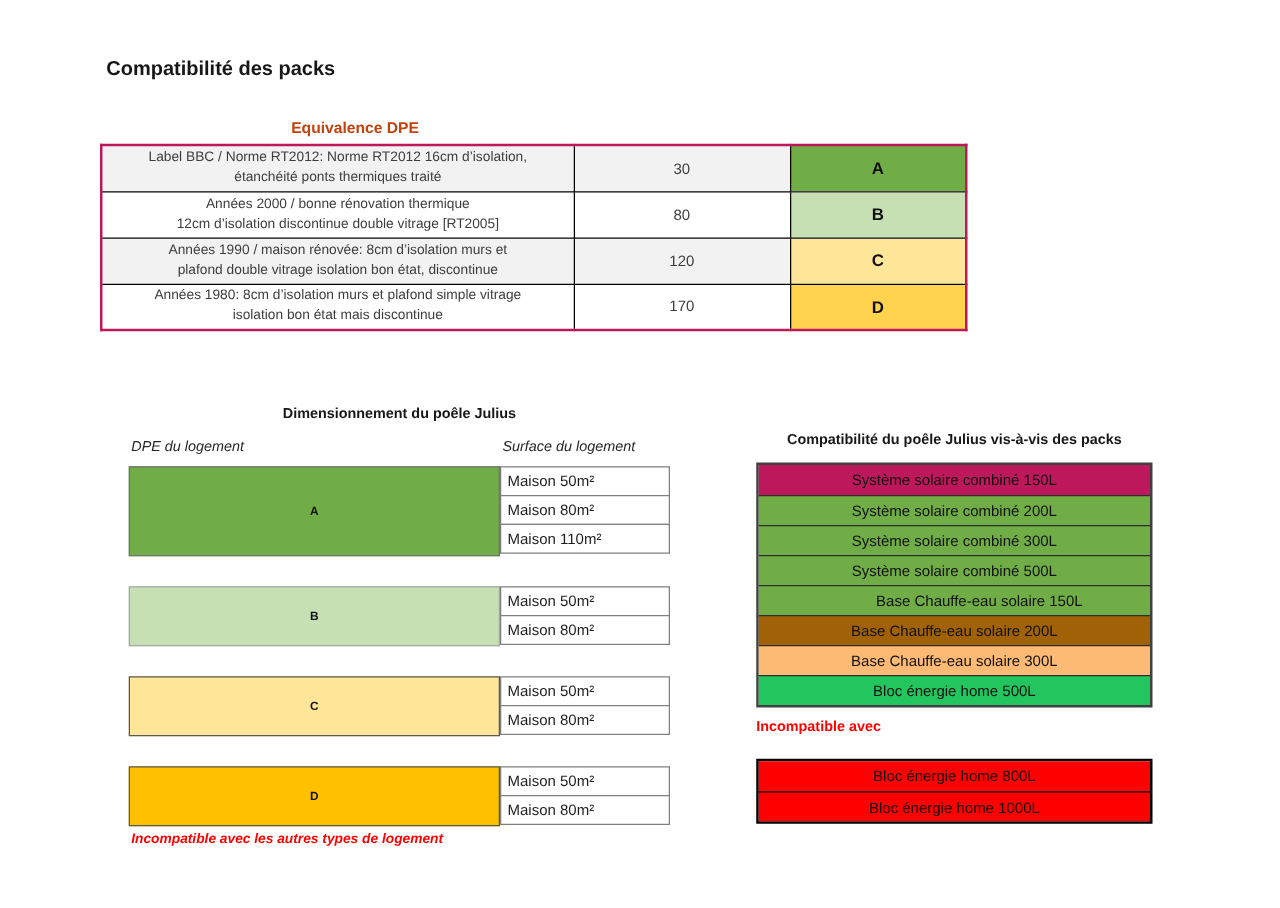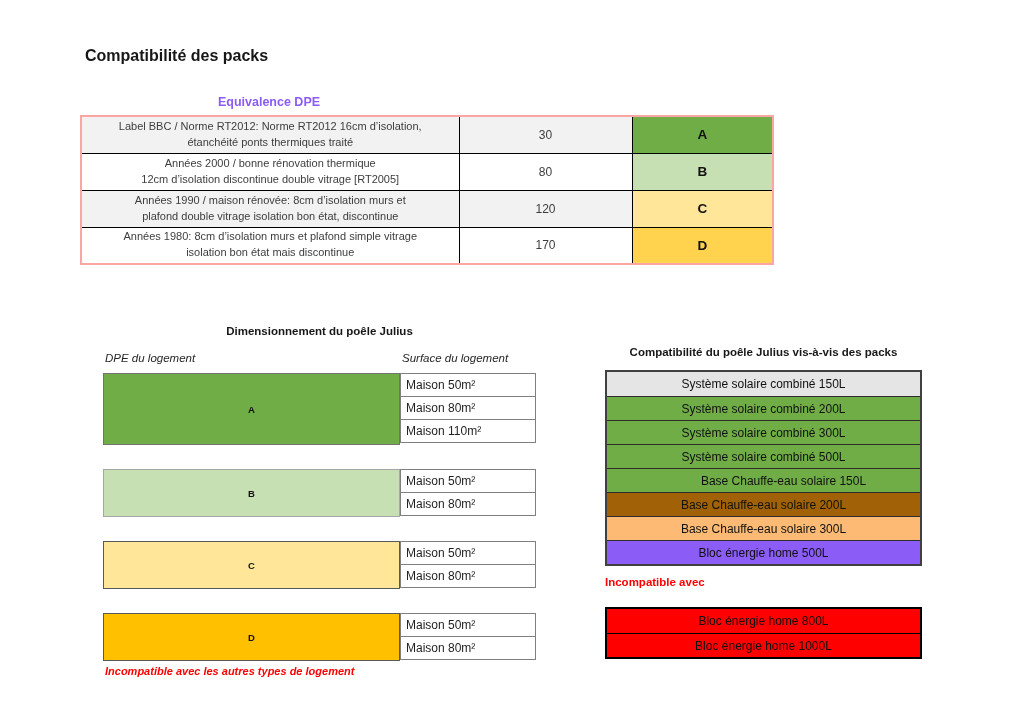--- a/index.html
+++ b/index.html
@@ -11,31 +11,31 @@
   }
 
   
   .doc-title {
     position:absolute; left:85px; top:47px;
     font-size:16px; font-weight:700; color:#171717;
   }
 
   
   .eq-heading {
-    position:absolute; left:80px; top:95px; width:378px;
-    text-align:center; font-size:12.5px; font-weight:700; color:#8b5cf6;
+    position:absolute; left:95px; top:95px; width:378px;
+    text-align:center; font-size:12.5px; font-weight:700; color:#c2410c;
   }
   table.eq-table {
     position:absolute; left:80px; top:115px;
     border-collapse:collapse; table-layout:fixed;
   }
   table.eq-table td {
     border:1px solid #000000; height:37px; overflow:hidden;
   }
-  table.eq-table { border:2px solid #fca5a5; }
+  table.eq-table { border:2px solid #be185d; }
   td.eq-desc {
     width:378px; text-align:center; font-size:11px; line-height:1.45;
     color:#3d3d3d; padding:1px 6px;
   }
   td.eq-val {
     width:173px; text-align:center; font-size:12px; color:#3d3d3d;
   }
   td.eq-grade {
     width:141px; text-align:center; font-size:13.5px; font-weight:700; color:#111111;
   }
@@ -172,28 +172,28 @@
       <div class="surface-cell">Maison 50m²</div>
       <div class="surface-cell">Maison 80m²</div>
     </div>
   </div>
 
   <div class="dim-note">Incompatible avec les autres types de logement</div>
 
   <div class="comp-heading">Compatibilité du poêle Julius vis-à-vis des packs</div>
 
   <div class="pack-list green">
-    <div class="pack-row" style="background-color: #e5e5e5;">Système solaire combiné 150L</div>
+    <div class="pack-row" style="background-color: #be185d;">Système solaire combiné 150L</div>
     <div class="pack-row" style="background-color: rgb(112, 173, 71);">Système solaire combiné 200L</div>
     <div class="pack-row" style="background-color: rgb(112, 173, 71);">Système solaire combiné 300L</div>
     <div class="pack-row" style="background-color: rgb(112, 173, 71);">Système solaire combiné 500L</div>
     <div class="pack-row" style="background-color: rgb(112, 173, 71); padding-left: 40px;">Base Chauffe-eau solaire 150L</div>
     <div class="pack-row" style="background-color: #a16207;">Base Chauffe-eau solaire 200L</div>
     <div class="pack-row" style="background-color: #fdba74;">Base Chauffe-eau solaire 300L</div>
-    <div class="pack-row" style="background-color: #8b5cf6;">Bloc énergie home 500L</div>
+    <div class="pack-row" style="background-color: #22c55e;">Bloc énergie home 500L</div>
   </div>
 
   <div class="incompat-label">Incompatible avec</div>
 
   <div class="pack-list red">
     <div class="pack-row" style="background-color: rgb(255, 0, 0);">Bloc énergie home 800L</div>
     <div class="pack-row" style="background-color: rgb(255, 0, 0);">Bloc énergie home 1000L</div>
   </div>
 
 </div>

